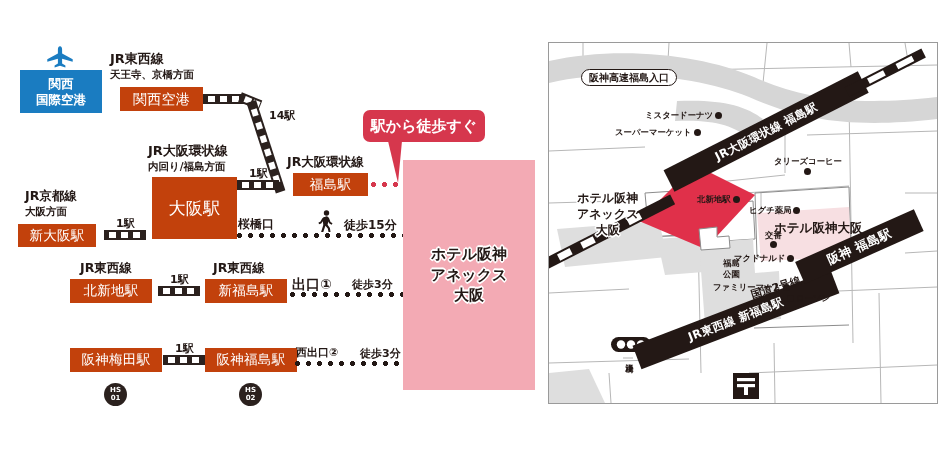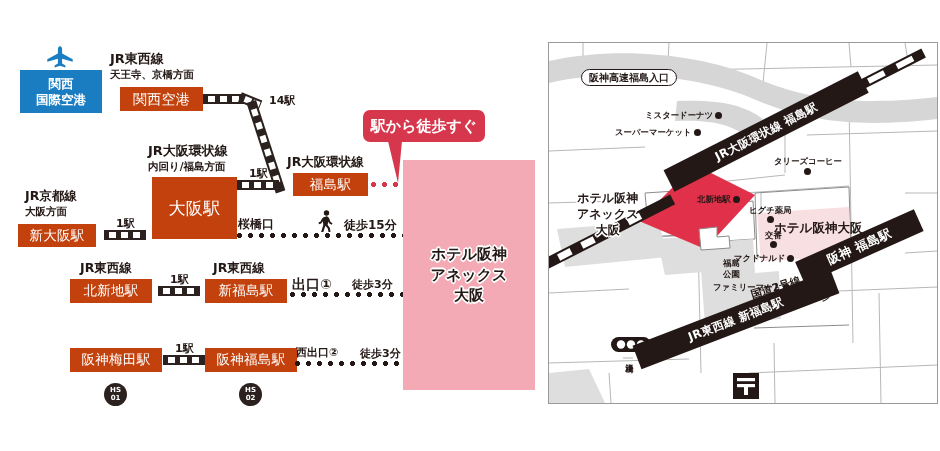--- a/index.html
+++ b/index.html
@@ -218,21 +218,21 @@
     </div>
 
     <div class="track" style="left:256px;top:100px;width:95px;height:10px;transform:rotate(72deg);transform-origin:left top;">
       <span class="tick" style="left:8px;"></span>
       <span class="tick" style="left:22px;"></span>
       <span class="tick" style="left:36px;"></span>
       <span class="tick" style="left:50px;"></span>
       <span class="tick" style="left:64px;"></span>
       <span class="tick" style="left:78px;"></span>
     </div>
-    <div class="sublabel" style="left:269px;top:93px;font-size:11px;">14駅</div>
+    <div class="sublabel" style="left:269px;top:108px;font-size:11px;">14駅</div>
 
     <div class="linelabel" style="left:148px;top:143px;font-size:13px;">JR大阪環状線</div>
     <div class="linelabel" style="left:148px;top:160px;font-size:10.5px;">内回り/福島方面</div>
 
     <div class="stbox" style="left:152px;top:177px;width:85px;height:62px;font-size:17px;">大阪駅</div>
 
     <div class="track" style="left:237px;top:180px;width:42px;height:10px;">
       <span class="tick" style="left:5px;"></span>
       <span class="tick" style="left:17px;"></span>
       <span class="tick" style="left:29px;"></span>
@@ -423,21 +423,21 @@
     </div>
 
     <div class="poi" style="left:96px;top:68px;">
       <span>ミスタードーナツ</span>
       <span class="dot"></span>
     </div>
     <div class="poi" style="left:66px;top:85px;">
       <span>スーパーマーケット</span>
       <span class="dot"></span>
     </div>
-    <div class="poi" style="left:200px;top:163px;flex-direction:column;">
+    <div class="poi" style="left:200px;top:163px;">
       <span>ヒグチ薬局</span>
       <span class="dot"></span>
     </div>
     <div class="poi" style="left:216px;top:188px;flex-direction:column;">
       <span>交番</span>
       <span class="dot"></span>
     </div>
     <div class="poi" style="left:185px;top:211px;">
       <span>マクドナルド</span>
       <span class="dot"></span>

